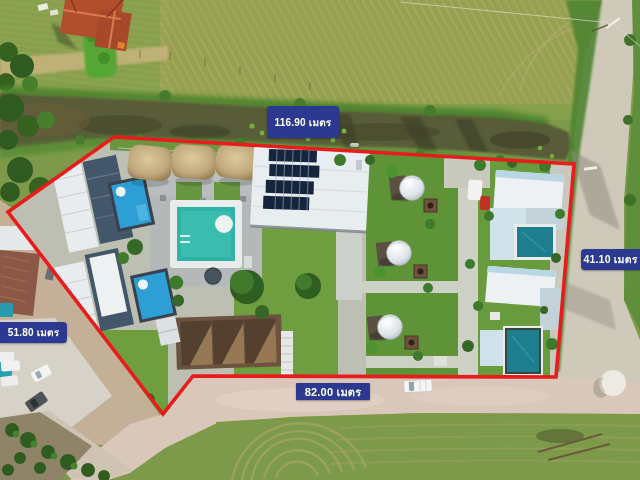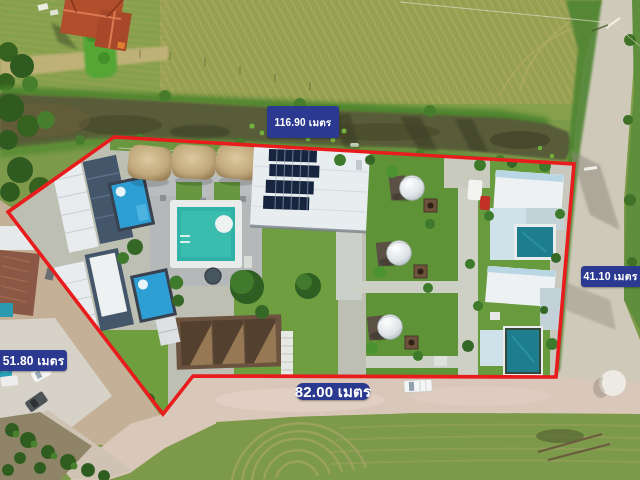--- a/index.html
+++ b/index.html
@@ -9,23 +9,23 @@
     background:#7d9a4a;
   }
   .stage svg{position:absolute;left:0;top:0;}
   .badge{
     position:absolute;color:#fff;font-weight:bold;text-align:center;
     display:flex;align-items:center;justify-content:center;
     white-space:nowrap;box-shadow:0 1px 2px rgba(0,0,0,.35);
     letter-spacing:.2px;
   }
   .badge-top   {left:267px;top:106px;width:72px;height:32px;font-size:10px;border-radius:3px;}
-  .badge-right {left:581px;top:266px;width:59px;height:21px;font-size:10.5px;border-radius:4px 0 0 4px;}
-  .badge-bottom{left:296px;top:383px;width:74px;height:17px;font-size:15px;border-radius:7px;}
-  .badge-left  {left:0px;top:322px;width:67px;height:21px;font-size:12px;border-radius:0 4px 4px 0;margin-top:28px;}
+  .badge-right {left:581px;top:249px;width:59px;height:21px;font-size:10.5px;border-radius:4px 0 0 4px;}
+  .badge-bottom{left:296px;top:383px;width:74px;height:17px;font-size:11px;border-radius:1px;}
+  .badge-left  {left:0px;top:322px;width:67px;height:21px;font-size:10px;border-radius:0 4px 4px 0;}
 </style>
 </head>
 <body>
 
 <div class="stage">
 <svg width="640" height="480" viewBox="0 0 640 480">
   <defs>
     <filter id="b1" x="-20%" y="-20%" width="140%" height="140%">
           <feGaussianBlur stdDeviation="1.3"></feGaussianBlur>
         </filter>

